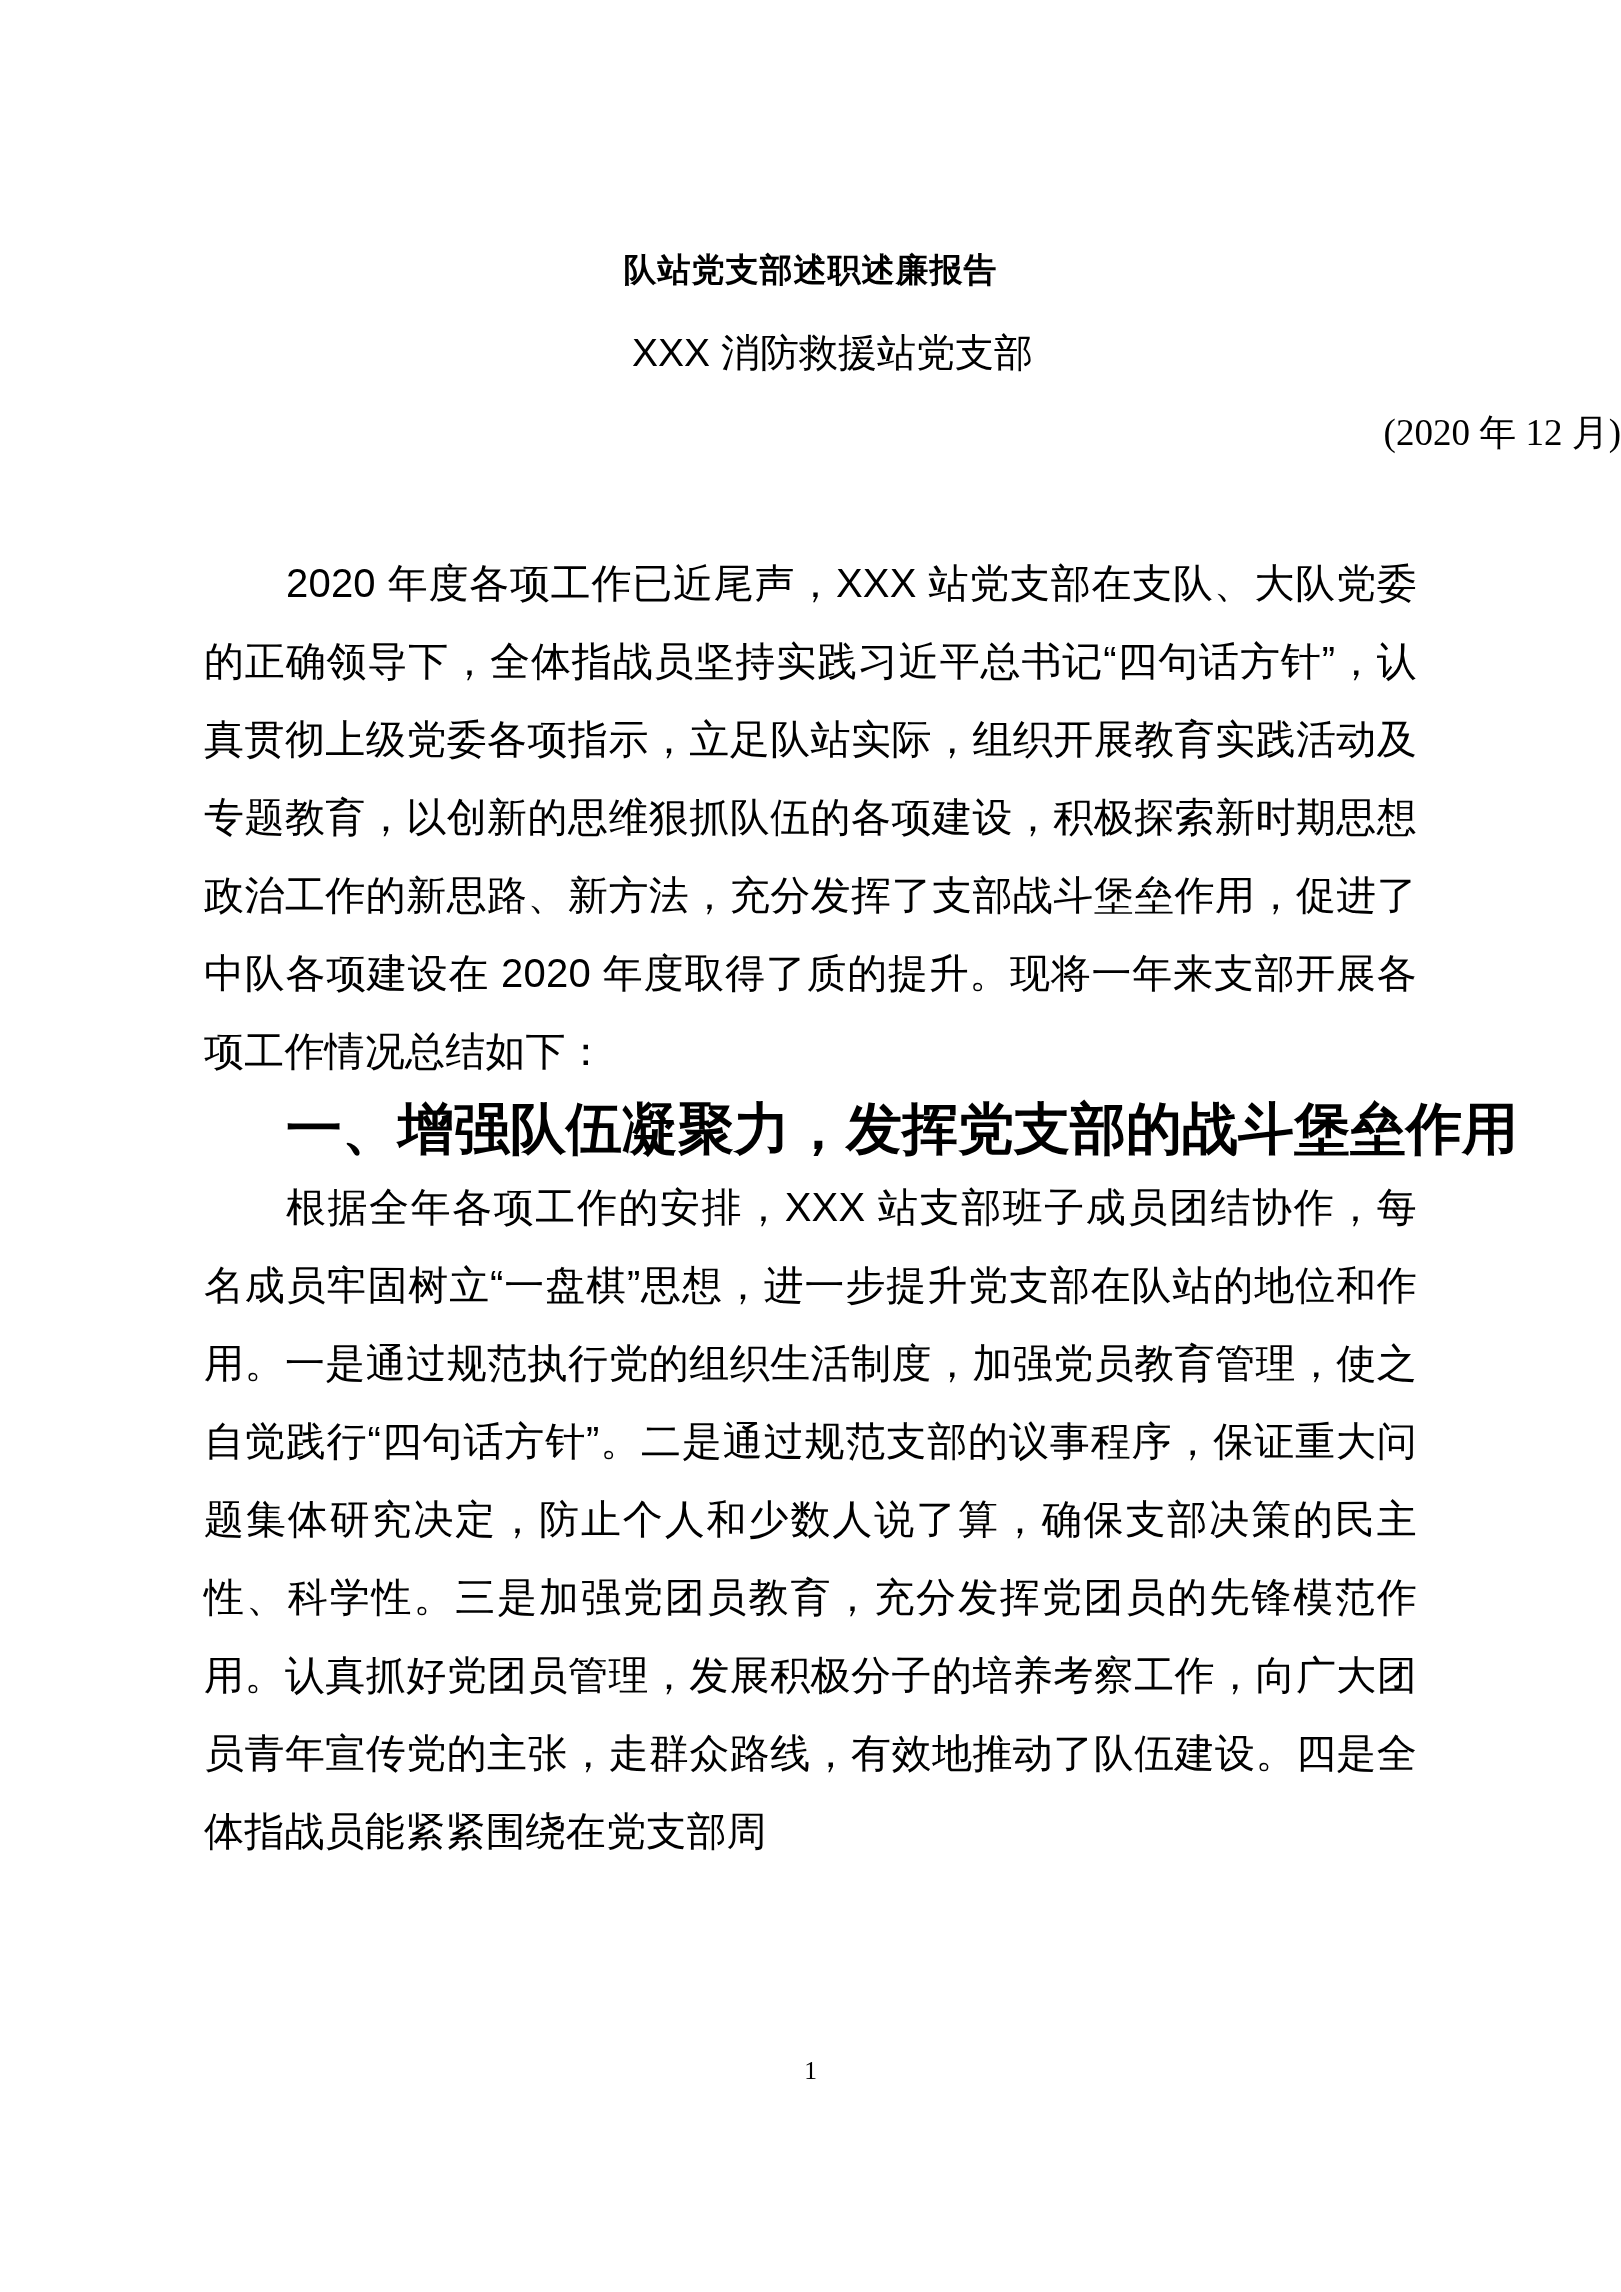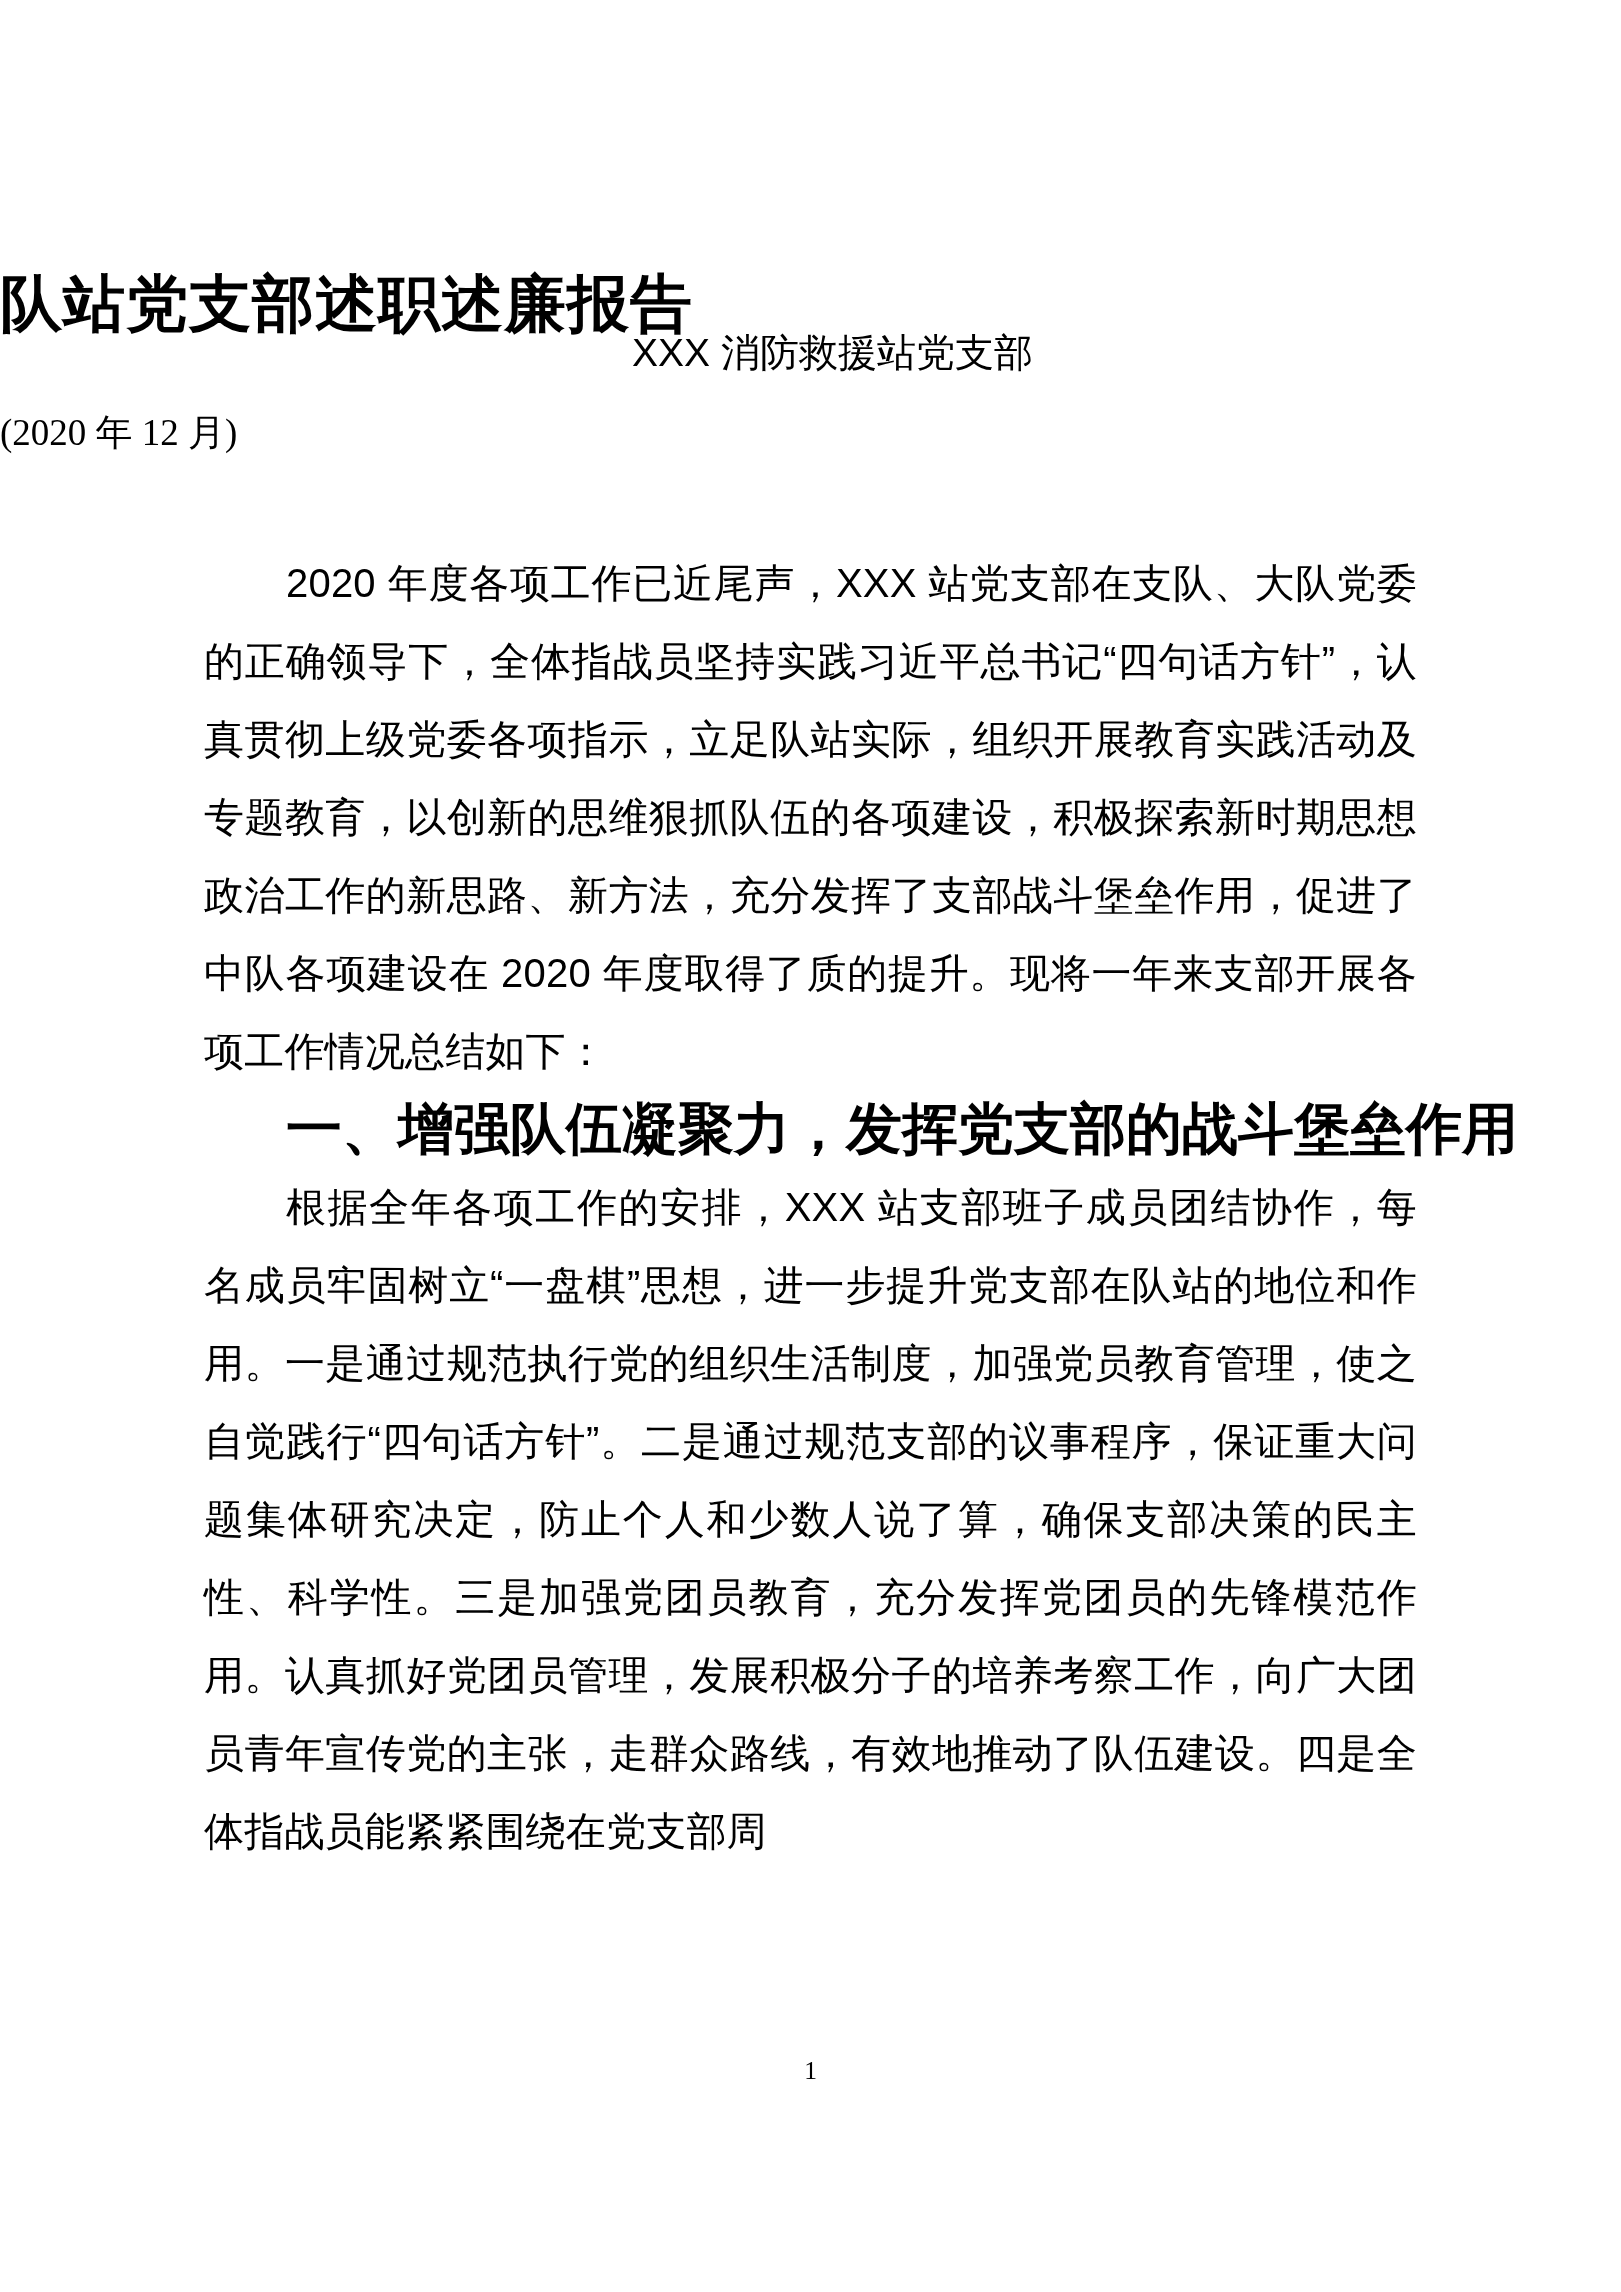--- a/index.html
+++ b/index.html
@@ -19,22 +19,22 @@
     box-sizing: border-box;
     overflow: hidden;
   }
 
   
   .doc-title {
     position: absolute;
     left: 0;
     right: 0;
     top: 231px;
-    text-align: left;
-    font-size: 62px;
+    text-align: center;
+    font-size: 33px;
     line-height: 1.0;
     font-weight: 700;
     letter-spacing: 1px;
     font-family: "Liberation Sans", "DejaVu Sans", sans-serif;
     white-space: nowrap;
   }
   .doc-subtitle {
     position: absolute;
     left: 0;
     right: 0;
@@ -45,21 +45,21 @@
     font-weight: 400;
     font-family: "Liberation Sans", "DejaVu Sans", sans-serif;
     white-space: nowrap;
     margin-left: 44px;
   }
   .doc-date {
     position: absolute;
     left: 0;
     right: 0;
     top: 414px;
-    text-align: left;
+    text-align: right;
     font-size: 37px;
     line-height: 1.0;
     font-weight: 400;
     font-family: "Liberation Serif", "DejaVu Serif", serif;
     white-space: nowrap;
   }
 
   
   .body-block {
     position: absolute;

